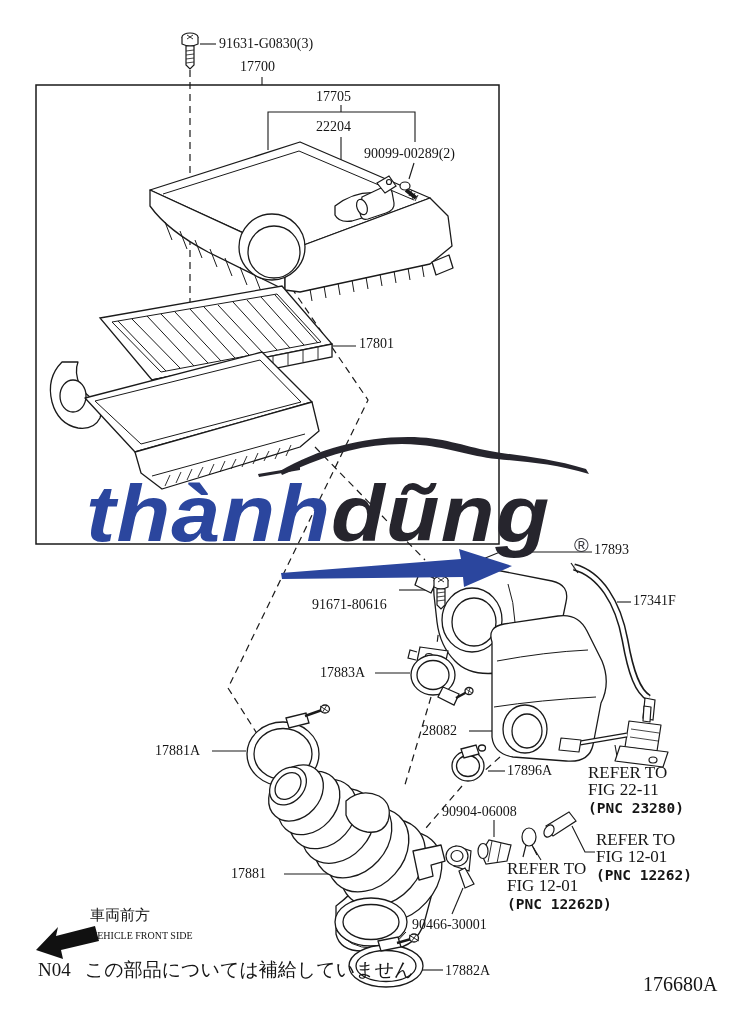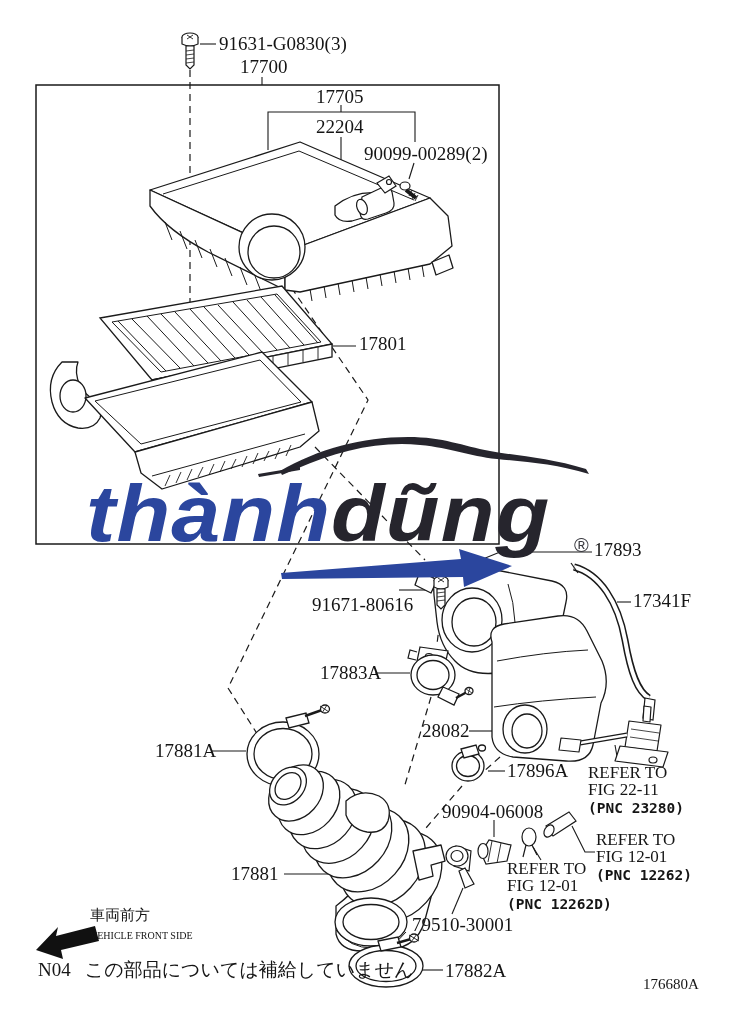--- a/index.html
+++ b/index.html
@@ -1,19 +1,19 @@
 <!DOCTYPE html>
 <html><head>
 <meta charset="utf-8">
 <style>
   html,body{margin:0;padding:0;background:#fff;}
   #page{position:relative;width:729px;height:1032px;background:#ffffff;overflow:hidden;
         font-family:"Liberation Serif","DejaVu Serif",serif;color:#151515;}
   #art{position:absolute;left:0;top:0;z-index:1;}
-  .plabel{position:absolute;z-index:4;font-size:19px;white-space:nowrap;line-height:18px;}
+  .plabel{position:absolute;z-index:4;font-size:14px;white-space:nowrap;line-height:18px;}
   .refer{position:absolute;z-index:4;font-size:17px;line-height:16.5px;white-space:nowrap;}
   .refer .pnc{font-family:"DejaVu Sans Mono","Liberation Mono",monospace;font-weight:bold;
               font-size:14.5px;margin-top:2px;}
   .sans{font-family:Liberation Serif, serif;}
   .fnote{position:absolute;z-index:4;font-size:10px;white-space:nowrap;}
   .note-row{position:absolute;z-index:4;font-size:19px;white-space:nowrap;}
   .note-row .code{margin-right:14px;}
   
   .wm-text{position:absolute;left:86px;top:474px;z-index:3;white-space:nowrap;
            font-family:"Liberation Sans","DejaVu Sans",sans-serif;
@@ -283,21 +283,21 @@
 <div class="plabel" style="left:359px;top:335px;">17801</div>
 <div class="plabel" style="left:594px;top:541px;">17893</div>
 <div class="plabel" style="left:312px;top:596px;">91671-80616</div>
 <div class="plabel" style="left:633px;top:592px;">17341F</div>
 <div class="plabel" style="left:320px;top:664px;">17883A</div>
 <div class="plabel" style="left:422px;top:722px;">28082</div>
 <div class="plabel" style="left:155px;top:742px;">17881A</div>
 <div class="plabel" style="left:507px;top:762px;">17896A</div>
 <div class="plabel" style="left:442px;top:803px;">90904-06008</div>
 <div class="plabel" style="left:231px;top:865px;">17881</div>
-<div class="plabel" style="left:412px;top:916px;">79510-30001</div>
+<div class="plabel" style="left:412px;top:916px;">90466-30001</div>
 <div class="plabel" style="left:445px;top:962px;">17882A</div>
 
 <div class="refer" style="left:588px;top:765px;">
   <div>REFER TO</div>
   <div>FIG 22-11</div>
   <div class="pnc">(PNC 23280)</div>
 </div>
 <div class="refer" style="left:596px;top:832px;">
   <div>REFER TO</div>
   <div>FIG 12-01</div>
@@ -307,15 +307,15 @@
   <div>REFER TO</div>
   <div>FIG 12-01</div>
   <div class="pnc">(PNC 12262D)</div>
 </div>
 
 <div class="fnote sans" style="left:90px;top:906px;font-size:15px;">車両前方</div>
 <div class="fnote sans" style="left:90px;top:930px;">VEHICLE FRONT SIDE</div>
 <div class="note-row sans" style="left:38px;top:957px;">
   <span class="code">N04</span><span>この部品については補給していません</span>
 </div>
-<div class="plabel" style="left:643px;top:975px;font-size:15px;">176680A</div>
+<div class="plabel" style="left:643px;top:975px;font-size:20px;">176680A</div>
 
 </div>
 
 </body></html>

